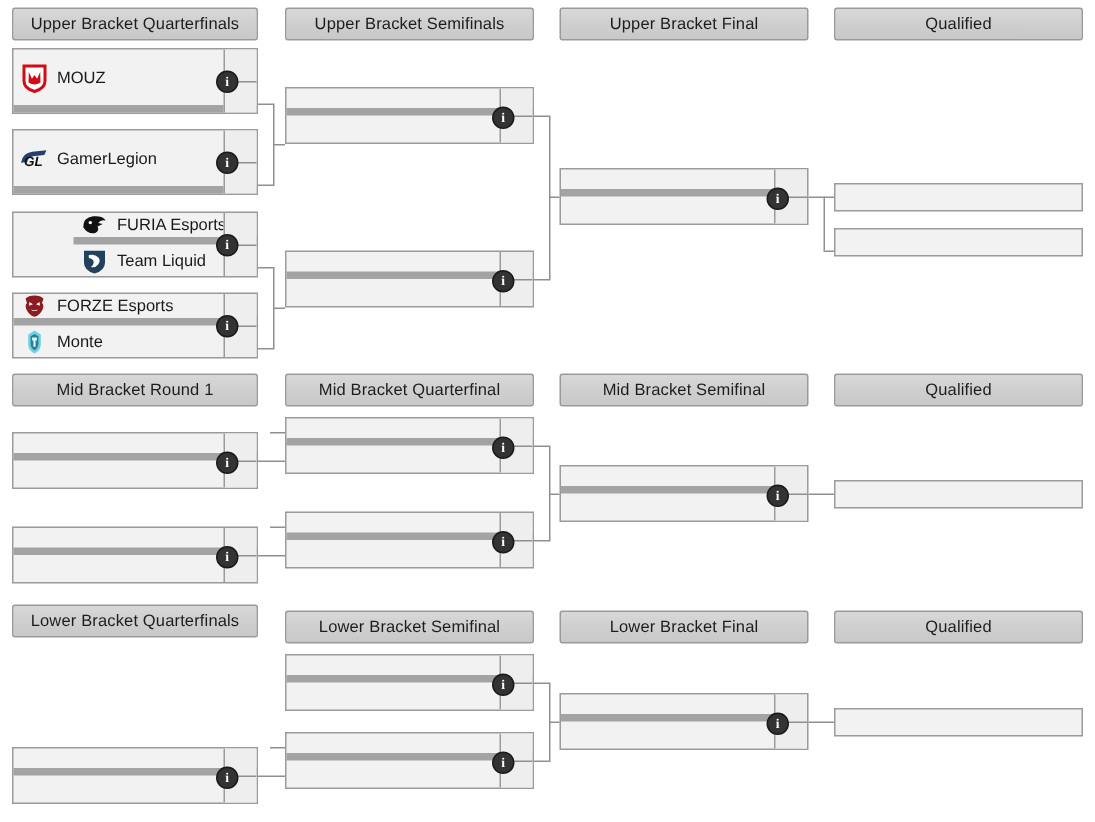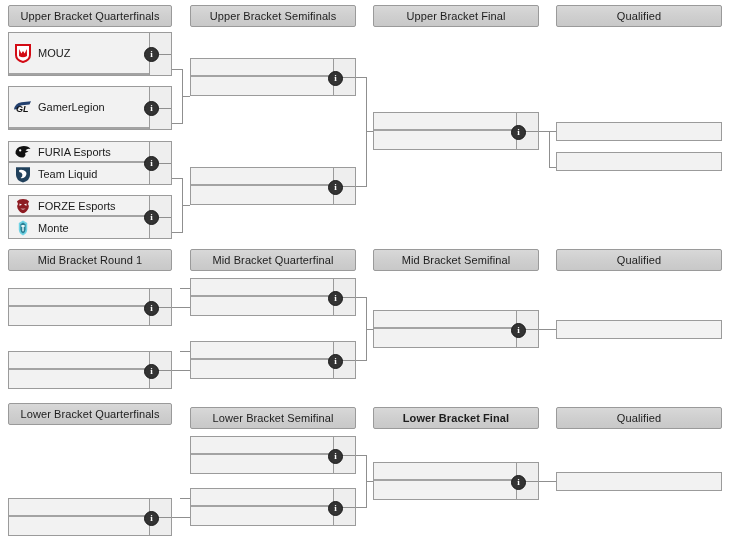--- a/index.html
+++ b/index.html
@@ -33,21 +33,21 @@
     background:#f2f2f2;
     display:flex;flex-direction:column;
   }
   .match .row{
     flex:1 1 50%;
     display:flex;align-items:center;
     box-sizing:border-box;
     min-height:0;
     position:relative;
   }
-  .match .row.top{border-bottom:2px solid #a3a3a3;}
+  .match .row.top{border-bottom:5px solid #a3a3a3;}
   .logo{
     width:22px;height:22px;margin-left:3px;margin-right:4px;
     flex:0 0 22px;
     display:flex;align-items:center;justify-content:center;
     overflow:hidden;
   }
   .logo svg{display:block;}
   .tname{
     flex:1 1 auto;
     font-size:11px;color:#1a1a1a;
@@ -149,21 +149,21 @@
     <div class="scorecol" style="right:0;">
       <div class="score top"></div>
       <div class="sdiv"></div>
       <div class="score bot"></div>
     </div>
   </div>
   <div class="infobadge" style="left:144px;top:101px;">
     <span>i</span>
   </div>
 
-  <div class="match" style="left:8px;top:141px;width:164px;height:44px;">
+  <div class="match" style="left:8px;top:141px;width:164px;height:44px;padding-left:40px;">
     <div class="row top">
       <span class="logo">
         <svg width="20" height="20" viewBox="0 0 20 20">
           <path d="M2.5 11.5 Q2.5 5 9 4.2 Q15.5 3.6 17.5 7 Q14 6.2 12.5 8.6 L15.5 9.4 L12 11 Q13.5 13.8 10.5 15.4 Q5.5 16.4 2.5 11.5 Z" fill="#111111"></path>
           <circle cx="7.2" cy="8.4" r="1.15" fill="#ffffff"></circle>
         </svg>
       </span>
       <span class="tname">FURIA Esports</span>
     </div>
     <div class="row">
@@ -394,21 +394,21 @@
     <span>i</span>
   </div>
 
   <div class="ln lnh" style="left:539px;top:329px;width:17px;"></div>
   <div class="qual" style="left:556px;top:320px;width:166px;height:19px;">
     <span class="tname" style="padding-left:5px;"></span>
   </div>
 
   <div class="col-header" style="left:8px;top:403px;width:164px;">Lower Bracket Quarterfinals</div>
   <div class="col-header" style="left:190px;top:407px;width:166px;">Lower Bracket Semifinal</div>
-  <div class="col-header" style="left:373px;top:407px;width:166px;font-weight:bold;">Lower Bracket Final</div>
+  <div class="col-header" style="left:373px;top:407px;width:166px;">Lower Bracket Final</div>
   <div class="col-header" style="left:556px;top:407px;width:166px;">Qualified</div>
 
   <div class="match empty" style="left:8px;top:498px;width:164px;height:38px;">
     <div class="row top">
       <span class="tname"></span>
     </div>
     <div class="row">
       <span class="tname"></span>
     </div>
     <div class="scorecol" style="right:0;">

